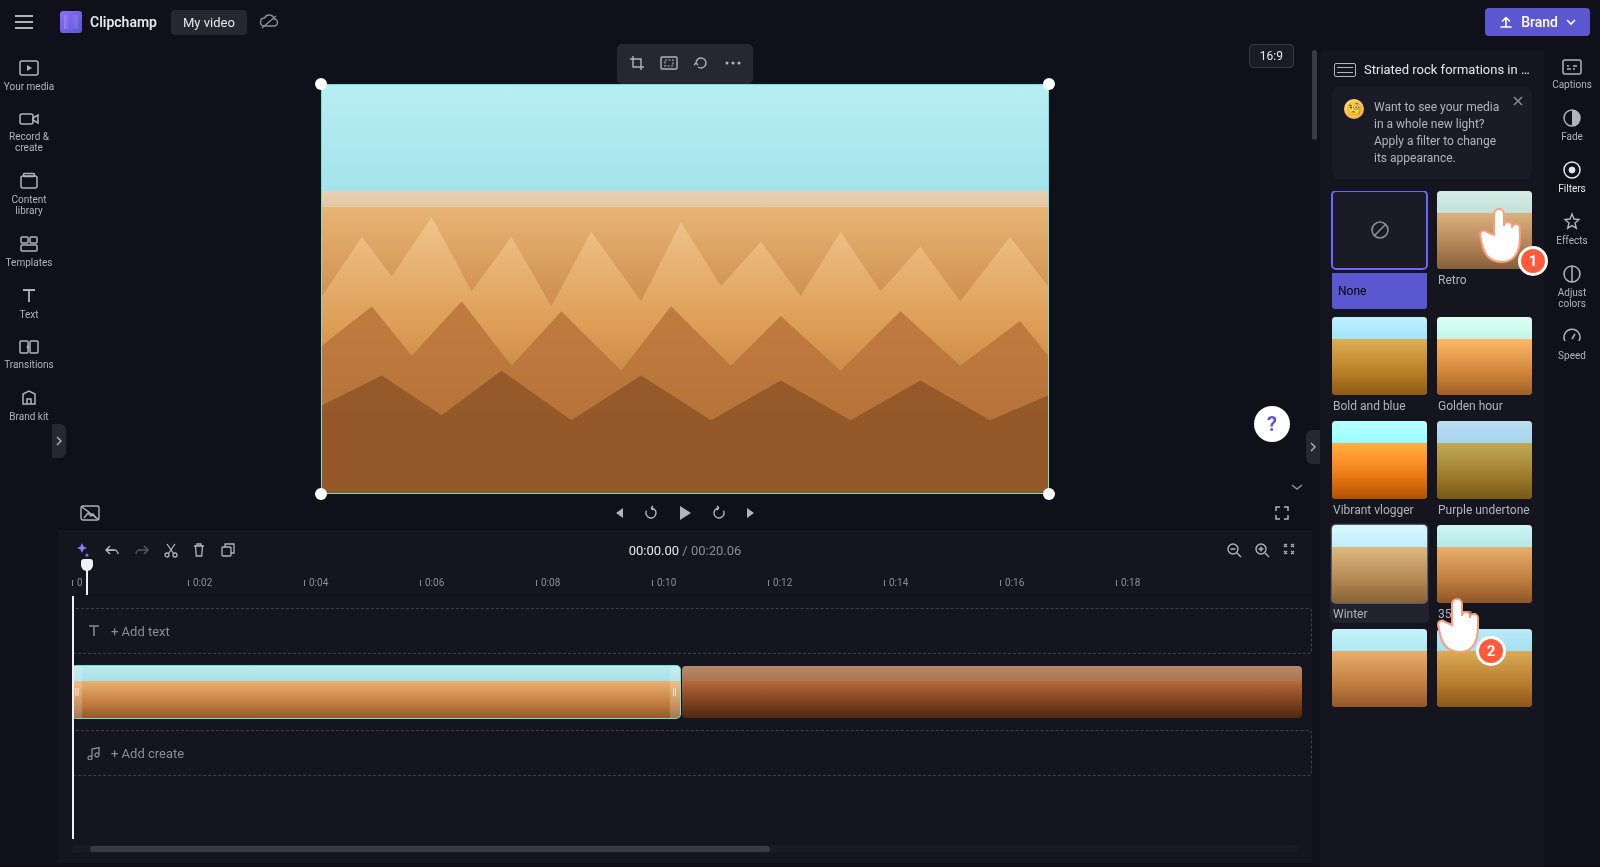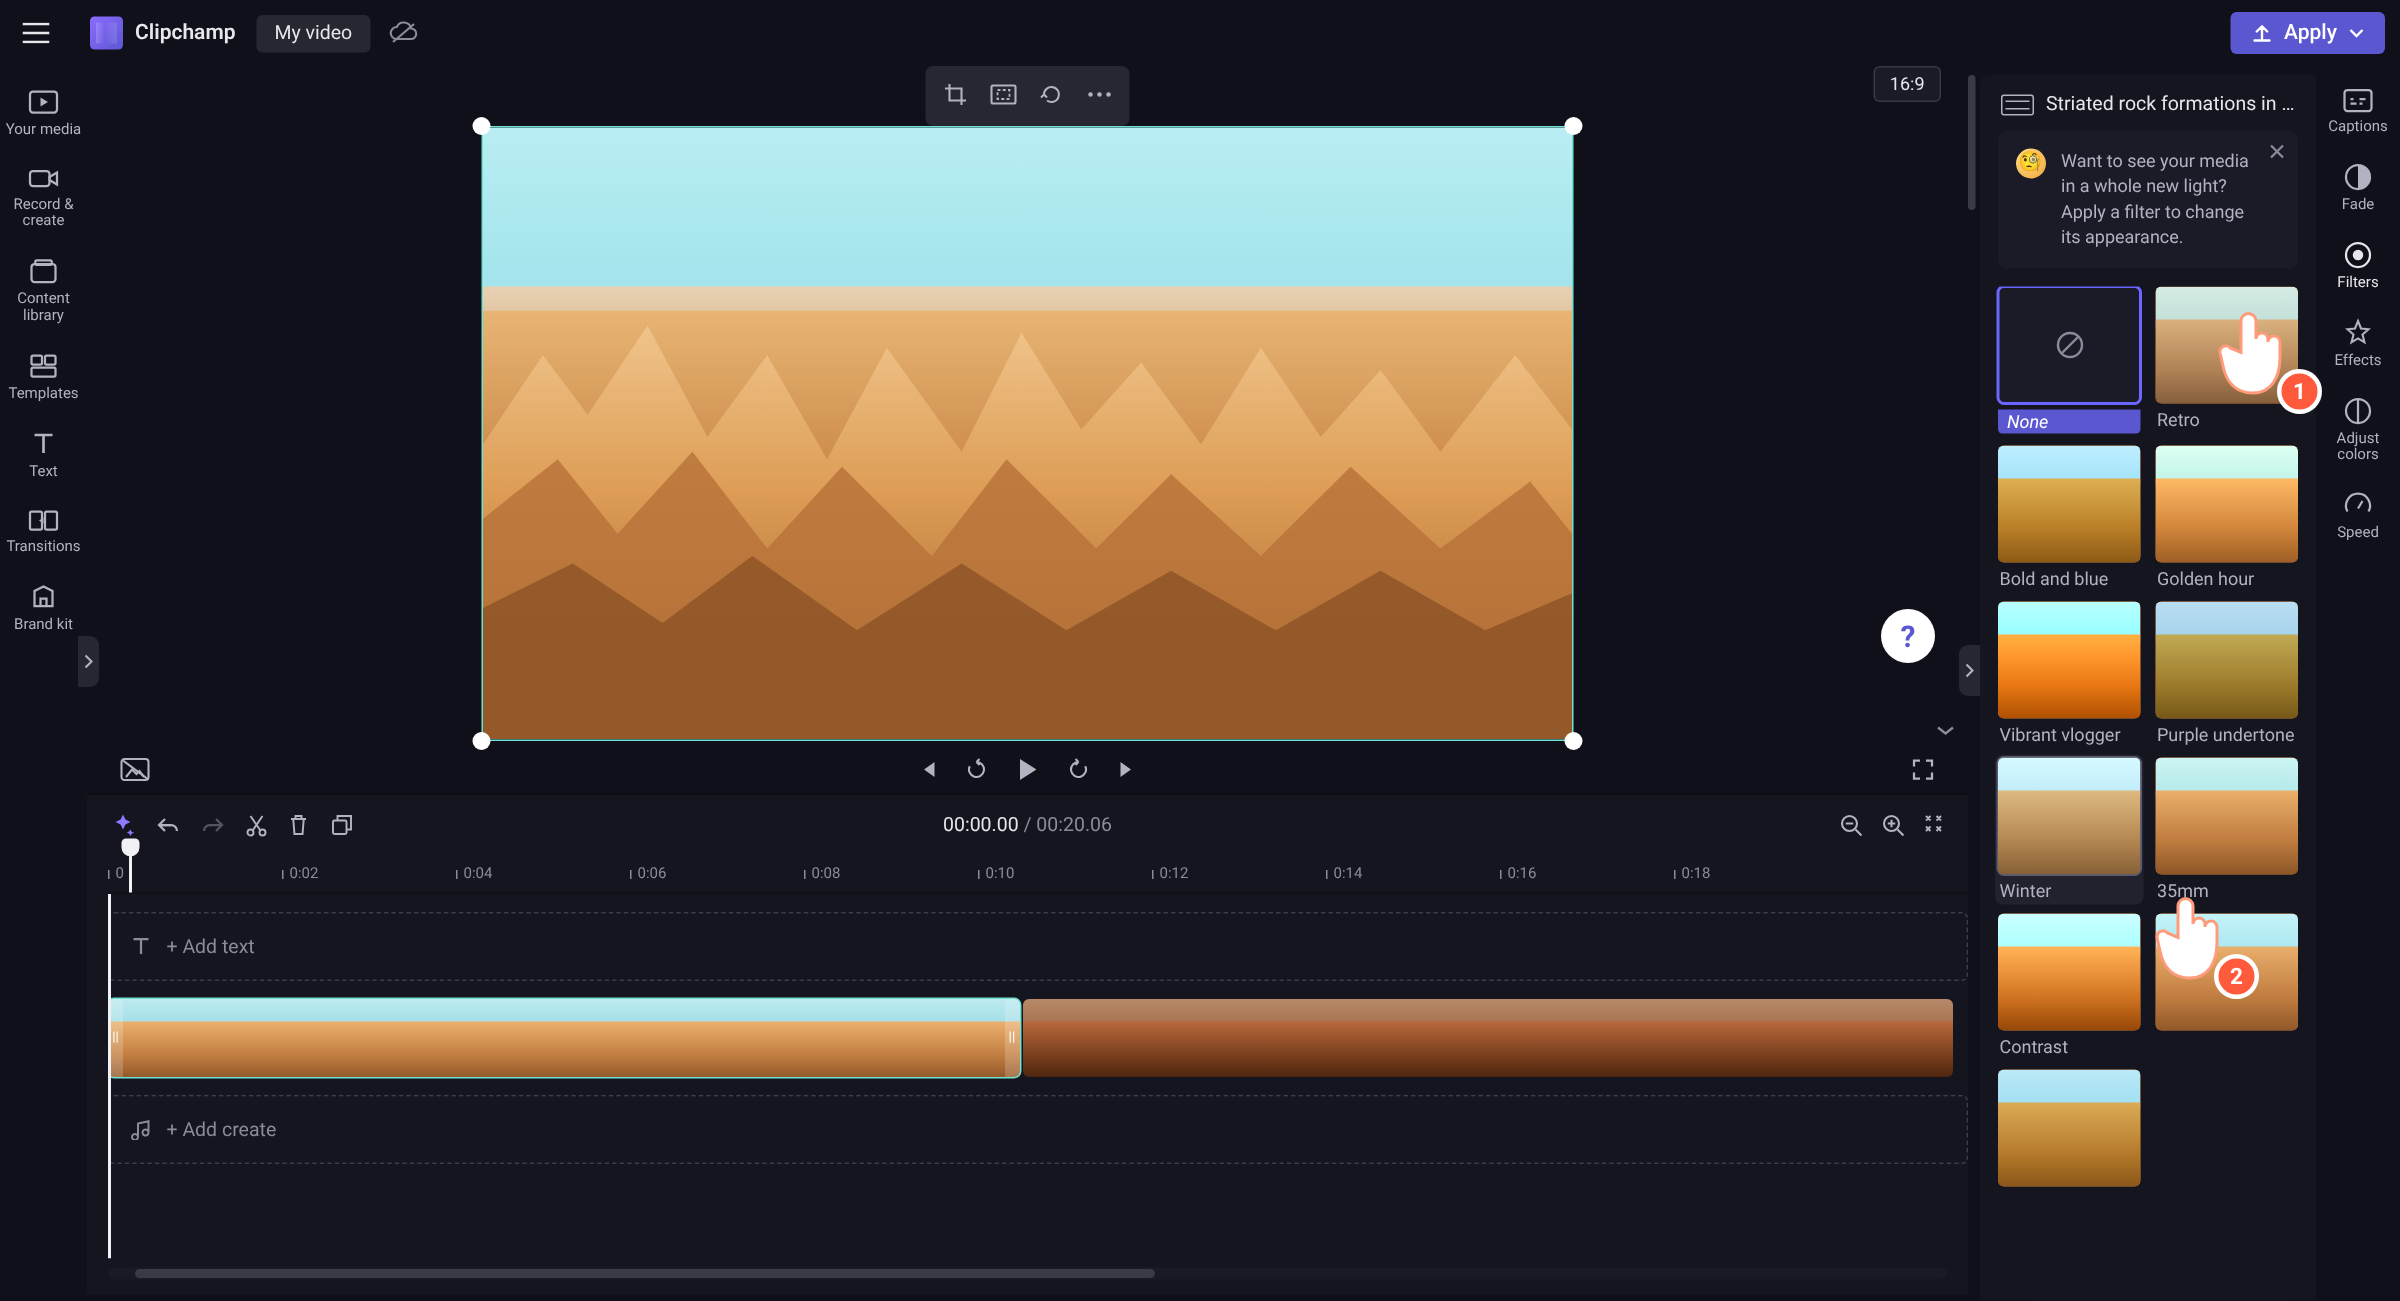--- a/index.html
+++ b/index.html
@@ -89,21 +89,21 @@
   .clip-title-text { font-size:13px; color:var(--text); white-space:nowrap; overflow:hidden; text-overflow:ellipsis;}
   .tip-card { margin:0 12px 12px; background:var(--bg-elevated); border-radius:6px; padding:12px 30px 12px 12px; position:relative; display:flex; gap:10px;}
   .tip-emoji { width:20px; height:20px; border-radius:50%; background:radial-gradient(circle at 30% 30%, #ffe28a, #f2a33a); flex-shrink:0; font-size:13px; text-align:center; line-height:20px;}
   .tip-text { font-size:12px; line-height:17px; color:var(--text-dim);}
   .tip-close { position:absolute; top:8px; right:8px; cursor:pointer; color:var(--text-dimmer);}
   .filter-grid { padding:0 12px; overflow:hidden; display:grid; grid-template-columns:1fr 1fr; gap:8px 10px;}
   .filter-cell { display:flex; flex-direction:column; gap:4px; cursor:pointer;}
   .filter-thumb { width:100%; height:78px; border-radius:4px; background:var(--rock2); position:relative; overflow:hidden;}
   .filter-thumb.none { background:var(--bg-elevated); display:flex; align-items:center; justify-content:center; color:var(--text-dimmer);}
   .filter-cell.selected .filter-thumb { outline:2.5px solid var(--accent-border); outline-offset:-1px;}
-  .filter-cell.selected .filter-label { background:var(--accent); color:#ffffff; padding:1px 6px; border-radius:0 0 3px 3px; display:inline-block; width:100%;font-style:italic;}
+  .filter-cell.selected .filter-label { background:var(--accent); color:#000000; padding:11px 6px; border-radius:0 0 3px 3px; display:inline-block; width:100%;}
   .filter-cell.hovered .filter-thumb { outline:2px solid #5a5a6e; outline-offset:-1px;}
   .filter-cell.hovered { background:#22222e; border-radius:5px; padding:2px; margin:-2px;}
   .filter-label { font-size:12px; color:var(--text-dim); white-space:nowrap; overflow:hidden; text-overflow:ellipsis; padding:0 1px;}
   .collapse-chevron { position:absolute; left:-14px; top:380px; width:14px; height:34px; background:var(--bg-chip); border-radius:6px 0 0 6px; display:flex; align-items:center; justify-content:center; cursor:pointer; font-size:9px;}
 
   
   .stage {
     position:absolute; top:44px; left:58px; right:288px; bottom:334px;
     display:flex; flex-direction:column;
   }
@@ -194,21 +194,21 @@
     <svg width="20" height="16" viewBox="0 0 20 16">
         <path d="M5 12a4 4 0 0 1 .5-7.97A5 5 0 0 1 15 5a3.5 3.5 0 0 1 0 7H5z" fill="none" stroke="#8b8b99" stroke-width="1.4"></path>
         <path d="M3 14 L17 2" stroke="#8b8b99" stroke-width="1.4"></path>
       </svg>
   </div>
   <div class="spacer"></div>
   <div class="export-btn">
     <svg width="14" height="14" viewBox="0 0 14 14">
         <path d="M7 11V3M3.5 6 7 2.5 10.5 6M2 12h10" stroke="#fff" stroke-width="1.6" fill="none" stroke-linecap="round" stroke-linejoin="round"></path>
       </svg>
-    <span>Apply</span>
+    <span>Brand</span>
     <svg width="10" height="8" viewBox="0 0 10 8">
         <path d="M1 2l4 4 4-4" stroke="#fff" stroke-width="1.6" fill="none"></path>
       </svg>
   </div>
 </div>
 
 <div class="left-rail">
   <div class="rail-item">
     <svg width="22" height="20" viewBox="0 0 22 20">
         <rect x="2" y="3" width="18" height="14" rx="2" fill="none" stroke="currentColor" stroke-width="1.5"></rect>
@@ -584,29 +584,20 @@
         <div class="filter-thumb">
           <div class="mini" style="filter: sepia(0.12) contrast(1.06) saturate(1.05);">
             <div class="msky"></div>
             <div class="mrock"></div>
           </div>
         </div>
         <div class="filter-label">35mm</div>
       </div>
       <div class="filter-cell">
         <div class="filter-thumb">
-          <div class="mini" style="filter: contrast(1.3) saturate(1.1);">
-            <div class="msky"></div>
-            <div class="mrock"></div>
-          </div>
-        </div>
-        <div class="filter-label">Contrast</div>
-      </div>
-      <div class="filter-cell">
-        <div class="filter-thumb">
           <div class="mini" style="filter: brightness(1.04);">
             <div class="msky"></div>
             <div class="mrock"></div>
           </div>
         </div>
         <div class="filter-label"></div>
       </div>
       <div class="filter-cell">
         <div class="filter-thumb">
           <div class="mini" style="filter: hue-rotate(8deg) saturate(1.15);">

